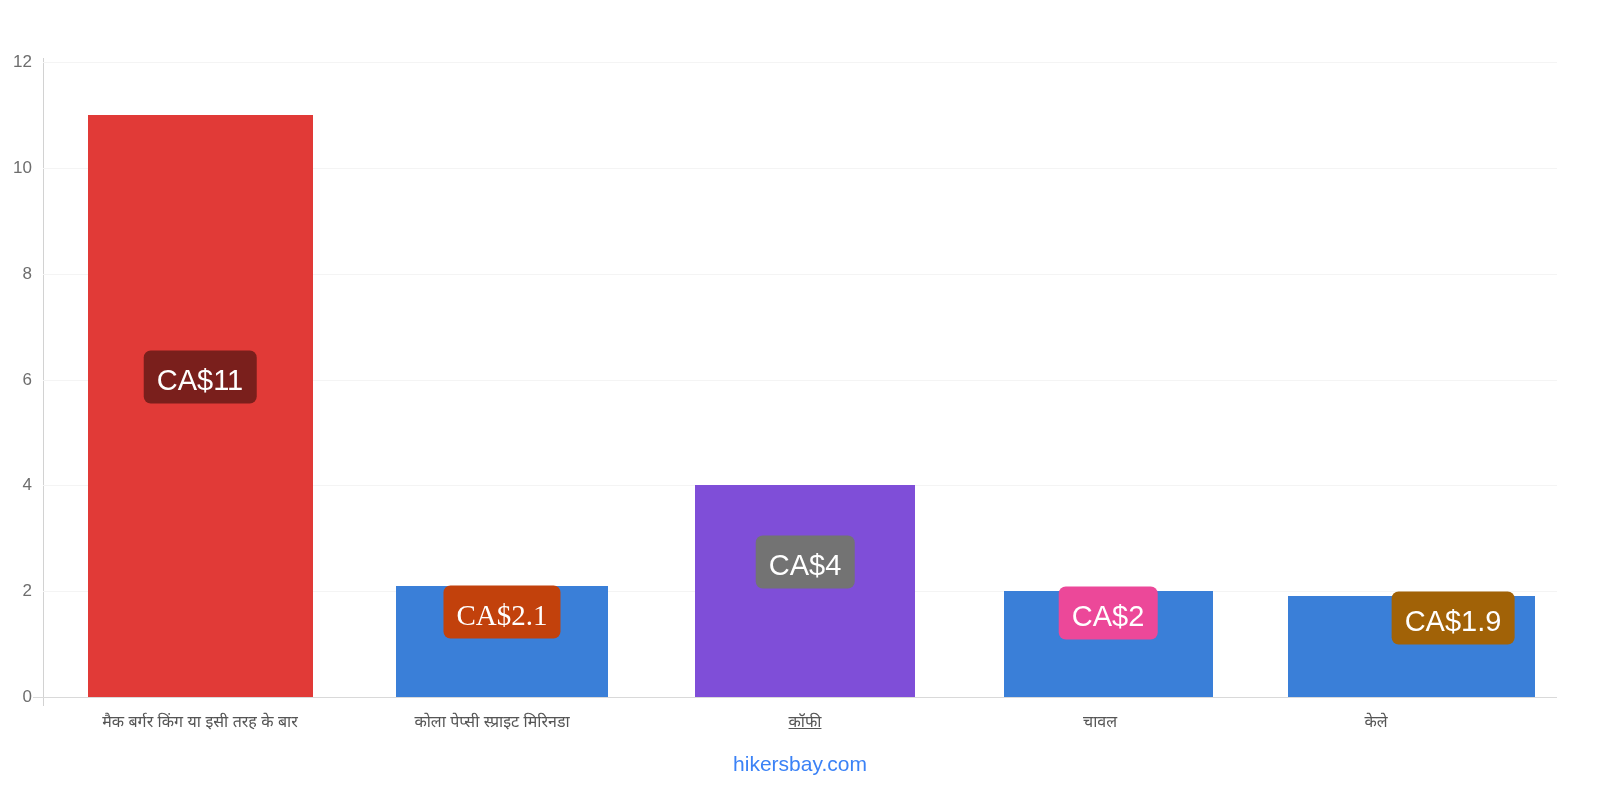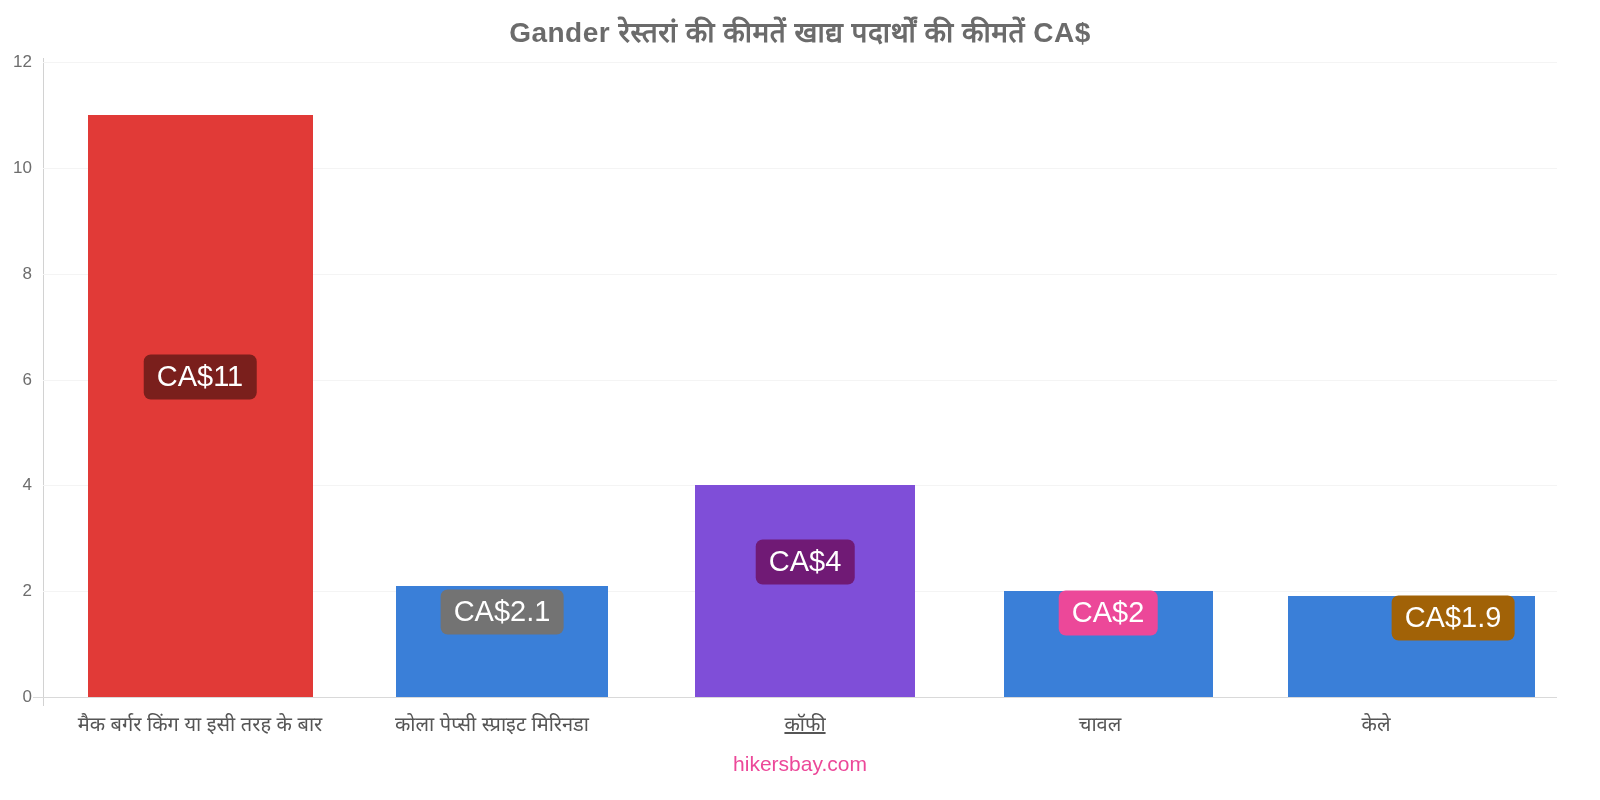--- a/index.html
+++ b/index.html
@@ -83,55 +83,54 @@
   .bar {
     position: absolute;
     bottom: 0;
   }
 
   
   .value-badge {
     position: absolute;
     transform: translate(-50%, -50%);
     border-radius: 7px;
-    padding: 7px 13px 9px 13px;
+    padding: 15px 13px 9px 13px;
     font-size: 29px;
     color: #ffffff;
     line-height: 1;
     white-space: nowrap;
   }
 
   
   .x-label {
     position: absolute;
     top: 710px;
     transform: translateX(-50%);
-    font-size: 20px;
+    font-size: 16px;
     color: #555555;
     white-space: nowrap;
     text-align: center;
   }
 
   
   #footer-credit {
     position: absolute;
     left: 0;
     top: 752px;
     width: 1600px;
     text-align: center;
     font-size: 21px;
-    color: #ec4899;
+    color: #3b82f6;
   }
 </style>
 </head>
 <body>
 
 <div id="chart-root">
 
-  <div id="chart-title">Gander रेस्तरां की कीमतें खाद्य पदार्थों की कीमतें CA$</div>
 
   <div id="y-axis-line"></div>
 
   <div id="plot-area">
     <div id="gridlines">
         <div class="gridline baseline" style="top: 635px;"></div>
         <div class="gridline" style="top: 529.167px;"></div>
         <div class="gridline" style="top: 423.333px;"></div>
         <div class="gridline" style="top: 317.5px;"></div>
         <div class="gridline" style="top: 211.667px;"></div>
@@ -158,20 +157,20 @@
     </div>
   <div id="x-labels">
       <div class="x-label" style="left: 200px;">मैक बर्गर किंग या इसी तरह के बार</div>
       <div class="x-label" style="left: 492px;">कोला पेप्सी स्प्राइट मिरिनडा</div>
       <div class="x-label" style="left: 805px; text-decoration: underline;">कॉफी</div>
       <div class="x-label" style="left: 1100px;">चावल</div>
       <div class="x-label" style="left: 1376px;">केले</div>
     </div>
   <div id="badges">
       <div class="value-badge" style="left: 200px; top: 377px; background: rgb(122, 31, 28);">CA$11</div>
-      <div class="value-badge" style="left: 502px; top: 612px; background: #737373;">CA$2.1</div>
-      <div class="value-badge" style="left: 805px; top: 562px; background: #701a75; border-radius: 7px;">CA$4</div>
+      <div class="value-badge" style="left: 502px; top: 612px; background: #c2410c; font-family: Liberation Serif, serif;">CA$2.1</div>
+      <div class="value-badge" style="left: 805px; top: 562px; background: #737373; border-radius: 7px;">CA$4</div>
       <div class="value-badge" style="left: 1108px; top: 613px; background: #ec4899;">CA$2</div>
       <div class="value-badge" style="left: 1453px; top: 618px; background: #a16207;">CA$1.9</div>
     </div>
 
   <div id="footer-credit">hikersbay.com</div>
 </div>
 
 </body></html>

